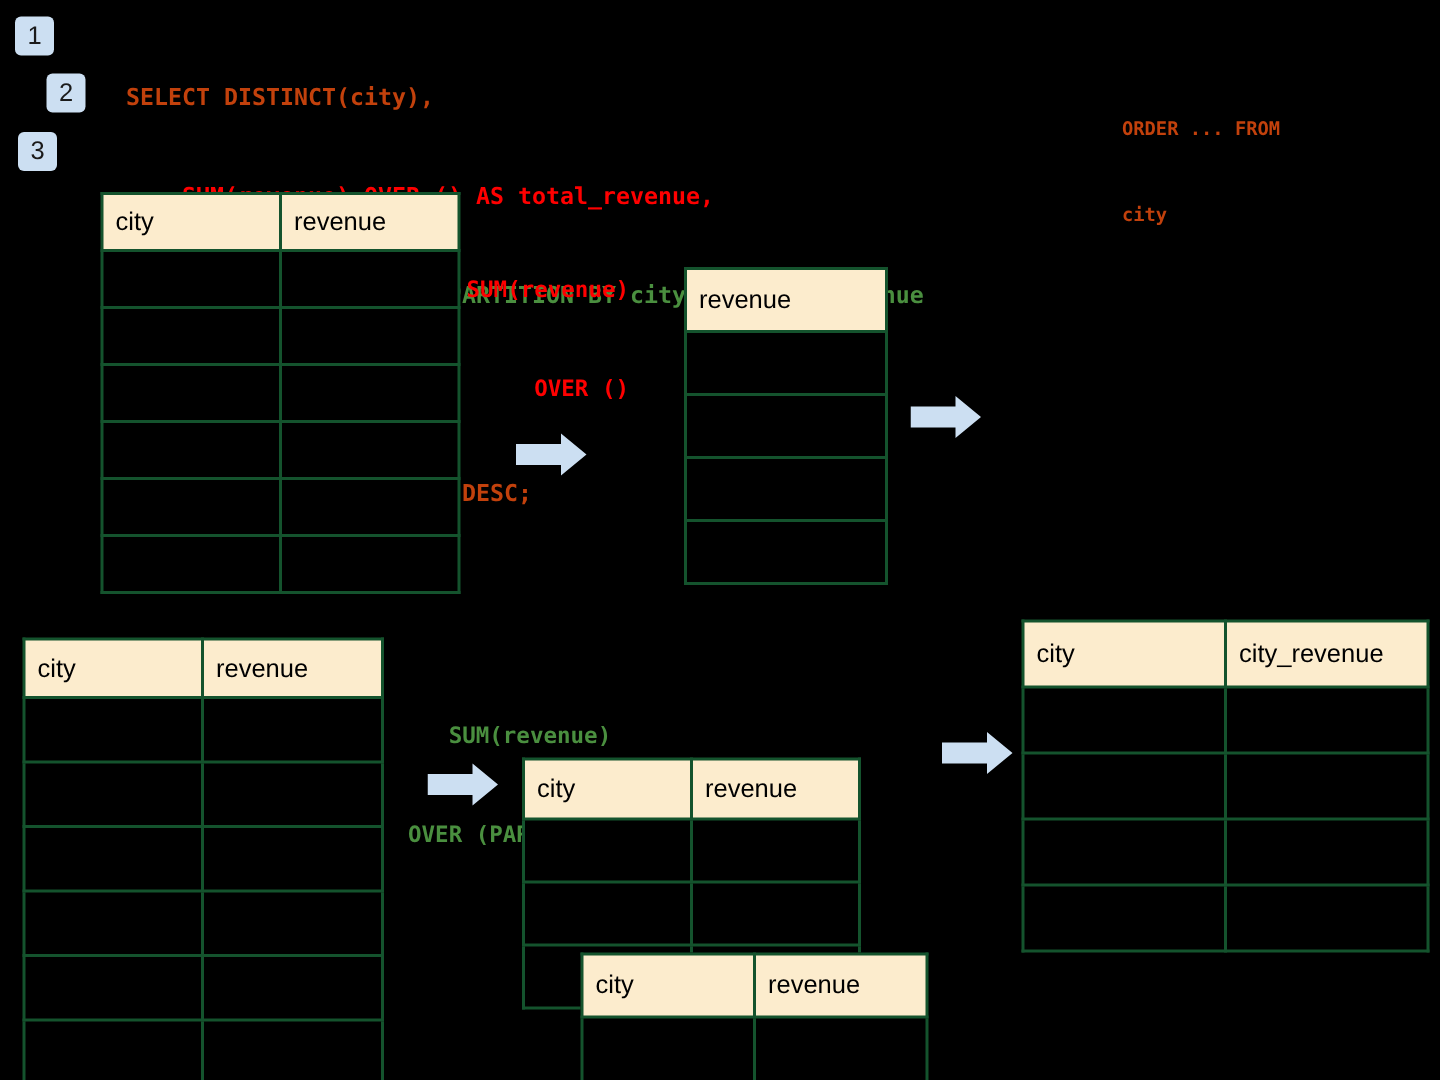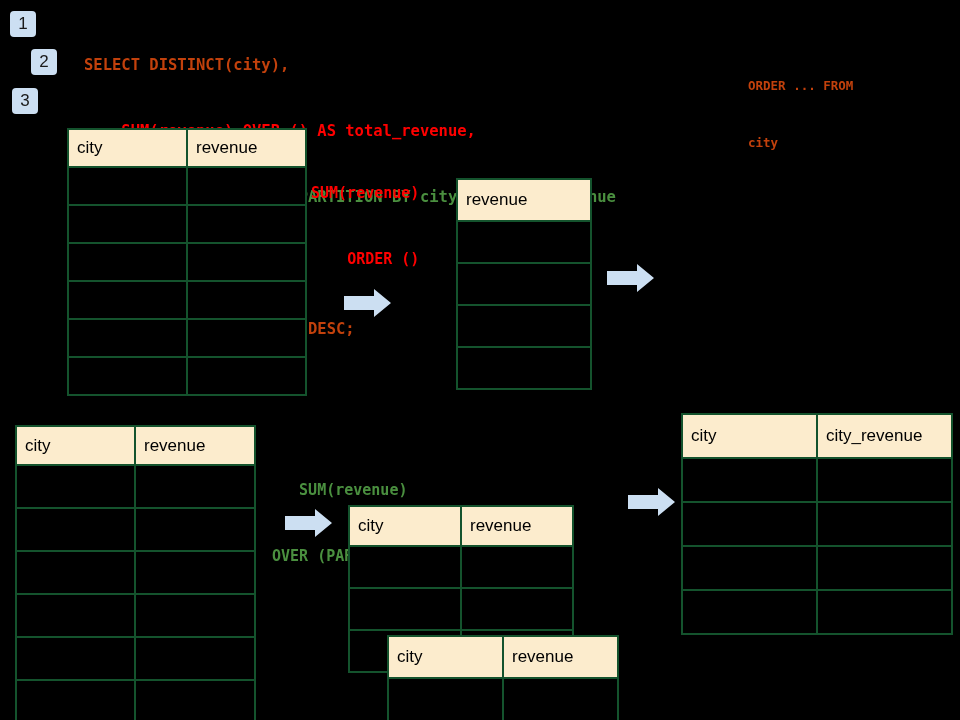--- a/index.html
+++ b/index.html
@@ -120,21 +120,21 @@
     <div class="code-line c-purple">  ORDER by city_revenue DESC;</div>
   </div>
 
   <div class="note note-topright c-purple">
     <div>ORDER ... FROM</div>
     <div>city</div>
   </div>
 
   <div class="annot annot-red">
     <div>SUM(revenue)</div>
-    <div>ORDER ()</div>
+    <div>OVER ()</div>
   </div>
 
   <div class="annot annot-green">
     <div>SUM(revenue)</div>
     <div>OVER (PARTITION</div>
   </div>
 
   <table class="tbl" style="left:67px; top:128px; width:238px;">
     <colgroup>
         <col style="width:119px">

